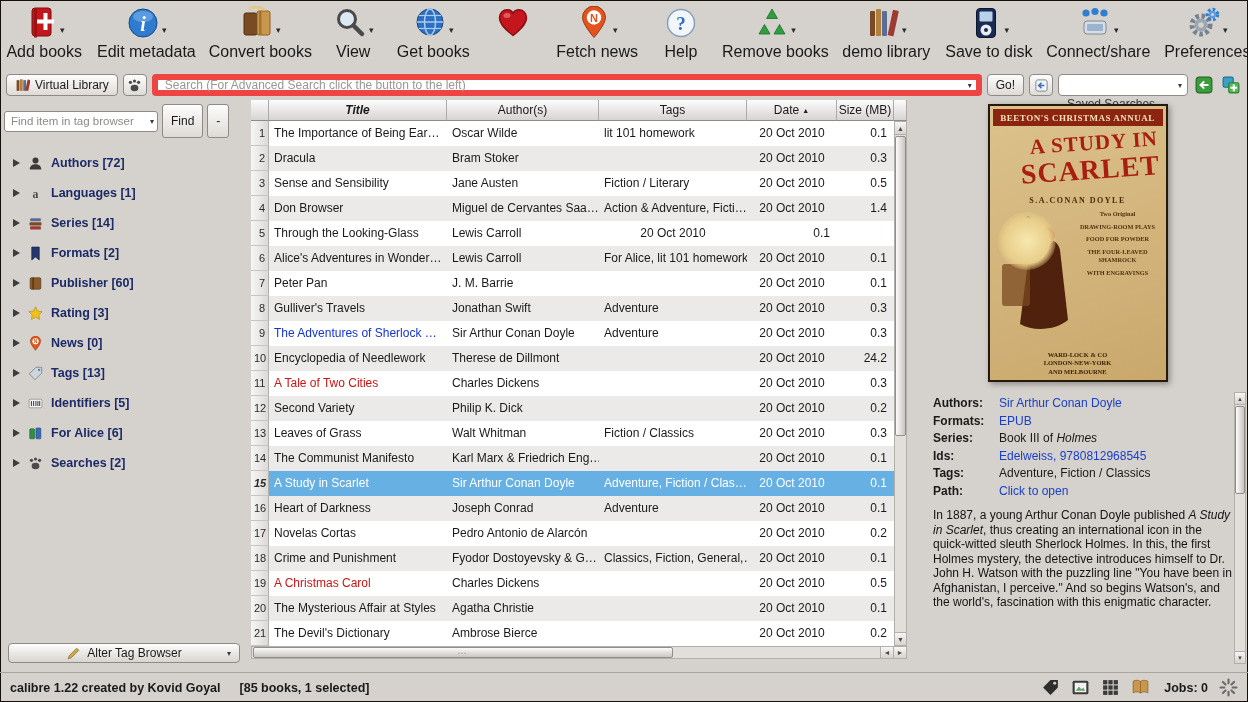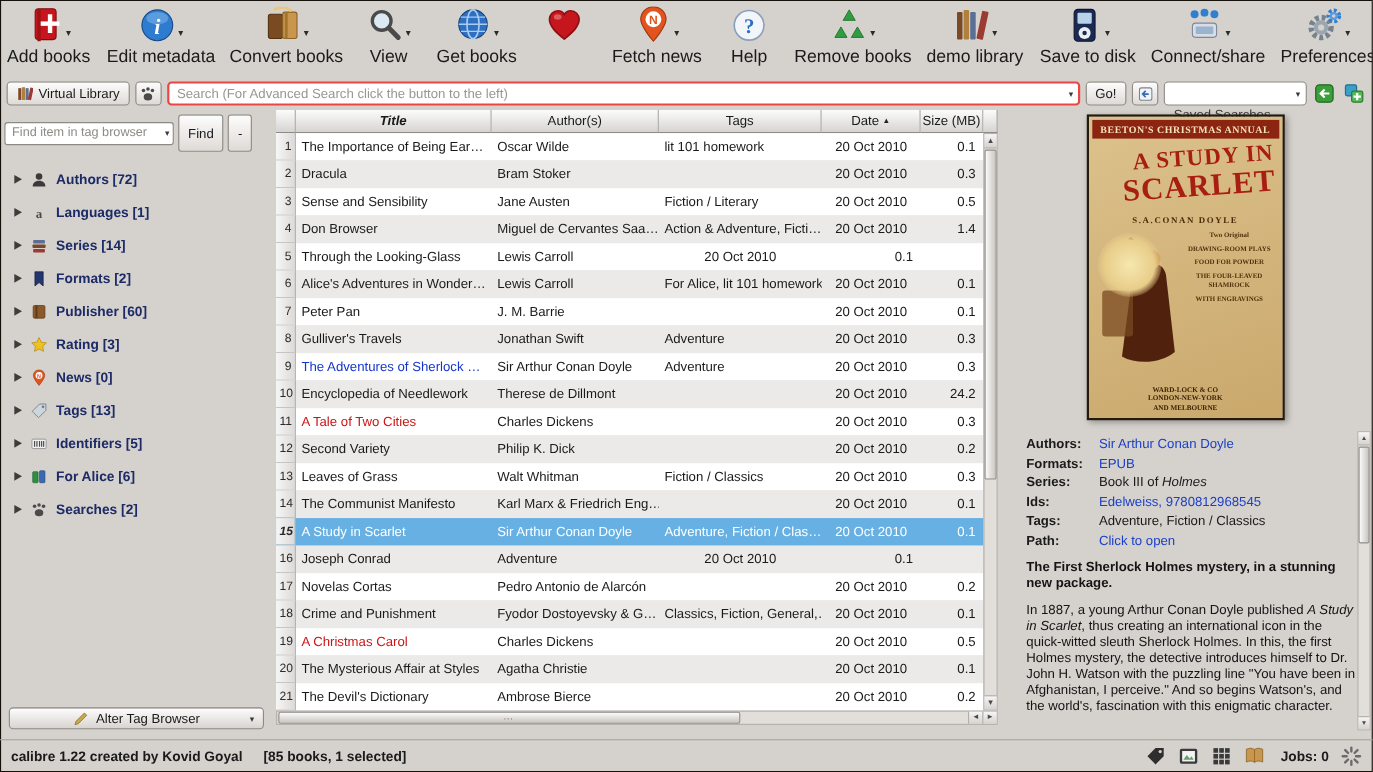--- a/index.html
+++ b/index.html
@@ -27,21 +27,21 @@
   #searchrow { position:absolute; top:70px; left:0; right:0; height:30px;
     display:flex; align-items:center; gap:5px; padding:0 6px; }
   .btn { height:22px; display:inline-flex; align-items:center; gap:5px; padding:0 8px;
     background:linear-gradient(#fdfdfd,#dedad6); border:1px solid #8e8a86; border-radius:4px;
     font-size:12px; color:#1a1a1a; white-space:nowrap; }
   .combo-arrow { font-size:8px; color:#3a3a3a; margin-left:2px; }
   .minisvg { width:15px; height:15px; display:block; }
   .iconbtn { width:24px; height:22px; display:inline-flex; align-items:center; justify-content:center;
     background:linear-gradient(#fdfdfd,#dedad6); border:1px solid #8e8a86; border-radius:4px; }
   .flatbtn { width:22px; height:22px; display:inline-flex; align-items:center; justify-content:center; }
-  #search-box { flex:1; height:22px; background:#fff; border:2px solid #ef4444; border-radius:4px;
+  #search-box { flex:1; height:22px; background:#fff; border:6px solid #ef4444; border-radius:4px;
     display:flex; align-items:center; padding:0 4px 0 7px; }
   #search-box input { flex:1; border:none; outline:none; font-size:12px; background:transparent; color:#333; }
   #search-box input::placeholder { color:#9a9692; }
   .saved-combo { width:130px; height:22px; background:#fff; border:1px solid #8e8a86; border-radius:4px;
     display:flex; align-items:center; padding:0 5px 0 8px; font-size:12px; color:#3a3a3a; }
   .saved-combo .scl { flex:1;margin-top:38px; }
 
   
   #tagpanel { position:absolute; top:100px; left:0; width:250px; bottom:30px; }
   #findrow { display:flex; gap:4px; padding:4px 4px 0 4px; align-items:center; }
@@ -670,20 +670,21 @@
       <div class="trow selected">
         <div class="cell num">15</div>
         <div class="cell title">A Study in Scarlet</div>
         <div class="cell author">Sir Arthur Conan Doyle</div>
         <div class="cell tags">Adventure, Fiction / Clas…</div>
         <div class="cell date">20 Oct 2010</div>
         <div class="cell size">0.1</div>
       </div>
       <div class="trow alt">
         <div class="cell num">16</div>
+        <div class="cell title">Heart of Darkness</div>
         <div class="cell author">Joseph Conrad</div>
         <div class="cell tags">Adventure</div>
         <div class="cell date">20 Oct 2010</div>
         <div class="cell size">0.1</div>
       </div>
       <div class="trow">
         <div class="cell num">17</div>
         <div class="cell title">Novelas Cortas</div>
         <div class="cell author">Pedro Antonio de Alarcón</div>
         <div class="cell tags"></div>
@@ -774,21 +775,20 @@
       <span class="flabel">Series:</span>
       <span class="fvalue"><span>Book III of </span><i>Holmes</i></span>
       <span class="flabel">Ids:</span>
       <span class="fvalue link">Edelweiss, 9780812968545</span>
       <span class="flabel">Tags:</span>
       <span class="fvalue">Adventure, Fiction / Classics</span>
       <span class="flabel">Path:</span>
       <span class="fvalue link">Click to open</span>
     </div>
     <div class="comments">
-      <p class="lead">The First Sherlock Holmes mystery, in a stunning new package.</p>
       <p><span>In 1887, a young Arthur Conan Doyle published </span><i>A Study in Scarlet</i><span>, thus creating an international icon in the quick-witted sleuth Sherlock Holmes. In this, the first Holmes mystery, the detective introduces himself to Dr. John H. Watson with the puzzling line "You have been in Afghanistan, I perceive." And so begins Watson's, and the world's, fascination with this enigmatic character.</span></p>
     </div>
   </div>
   <div id="dscroll">
     <div class="dvarrow">▲</div>
     <div class="thumb"></div>
     <div class="dvarrow down">▼</div>
   </div>
 </div>
 

